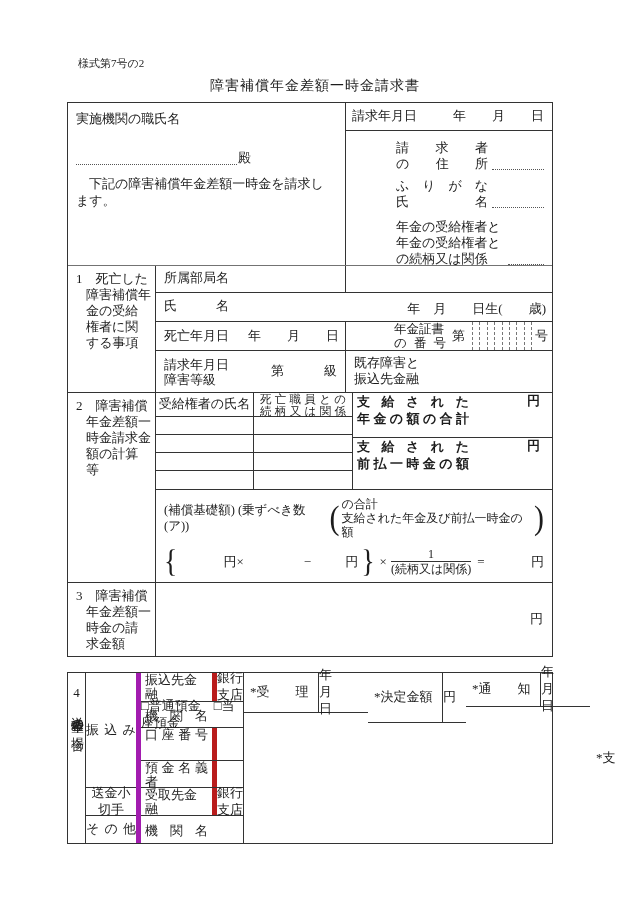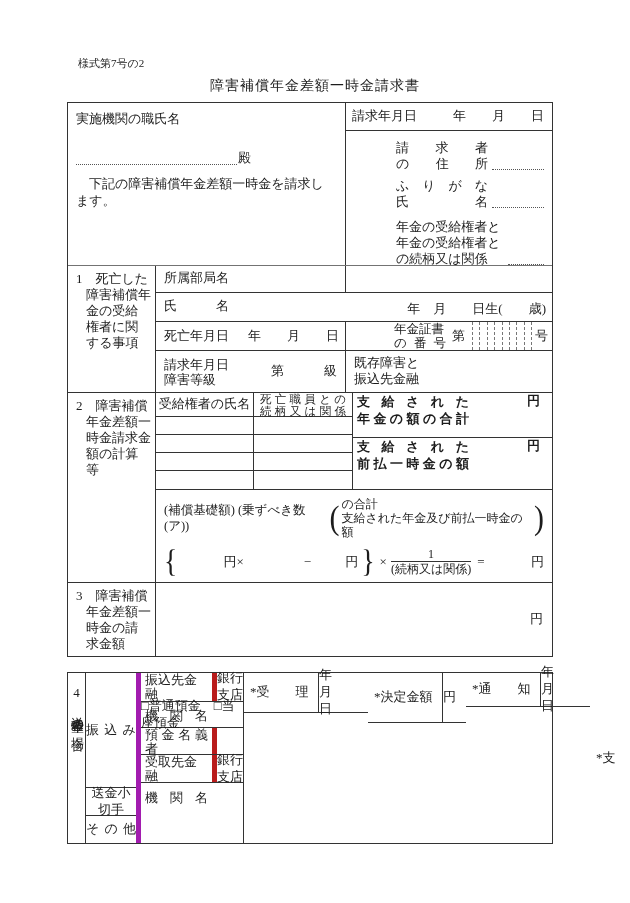--- a/index.html
+++ b/index.html
@@ -345,20 +345,26 @@
           <span class="lline">振込先金融</span>
           <span class="lline jl">機関名</span>
         </div>
         <div class="c4 cen">
           <span>銀行　支店</span>
         </div>
       </div>
       <div class="br2">
         <span>□普通預金　□当座預金</span>
       </div>
+      <div class="br3">
+        <div class="c3">
+          <span class="lline jl">口座番号</span>
+        </div>
+        <div class="c4"></div>
+      </div>
       <div class="br4">
         <div class="c3">
           <span class="lline jl">預金名義者</span>
         </div>
         <div class="c4"></div>
       </div>
       <div class="br5">
         <div class="c3">
           <span class="lline">受取先金融</span>
           <span class="lline jl">機関名</span>

